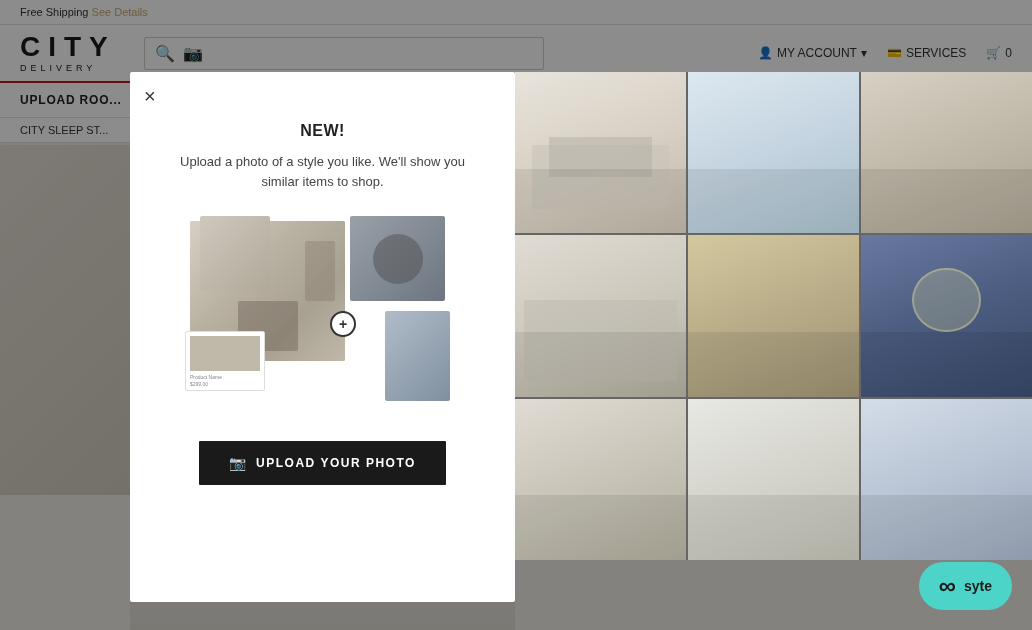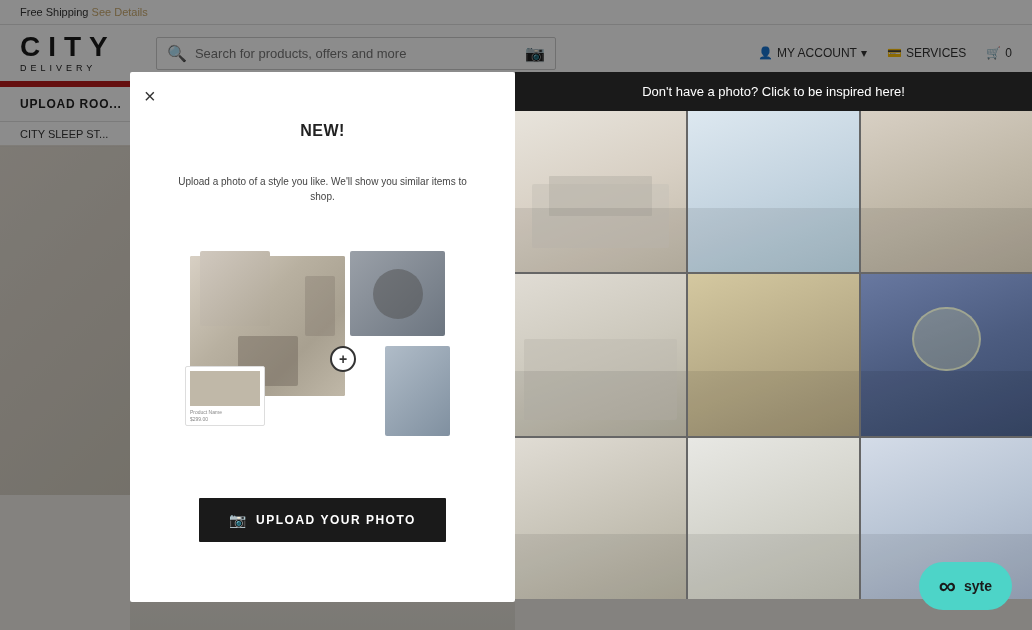--- a/index.html
+++ b/index.html
@@ -28,22 +28,22 @@
       letter-spacing: 0.5px;
     }
     .announcement-right span { cursor: pointer; }
 
     
     .header {
       background: #fff;
       padding: 8px 20px;
       display: flex;
       align-items: center;
-      gap: 16px;
-      border-bottom: 6px solid #b91c1c;
+      gap: 4px;
+      border-bottom: 2px solid #b91c1c;
     }
     .logo {
       display: flex;
       flex-direction: column;
       align-items: flex-start;
       min-width: 120px;
     }
     .logo-city {
       font-size: 28px;
       font-weight: 900;
@@ -160,32 +160,31 @@
       z-index: 21;
       background: none;
       border: none;
     }
     .modal-content {
       padding: 50px 40px 30px;
       display: flex;
       flex-direction: column;
       align-items: center;
       height: 100%;
-      gap: 22px;
     }
     .modal-title {
       font-size: 16px;
       font-weight: 700;
       color: #222;
       margin-bottom: 12px;
       text-align: center;
       letter-spacing: 0.5px;
     }
     .modal-desc {
-      font-size: 10px;
+      font-size: 13px;
       color: #444;
       text-align: center;
       line-height: 1.5;
       margin-bottom: 20px;
     }
 
     
     .collage {
       width: 100%;
       height: 200px;
@@ -384,21 +383,20 @@
     </span>
   </div>
 
   <div class="header">
     <div class="logo">
       <div class="logo-city">CITY</div>
       <div class="logo-furniture">DELIVERY</div>
     </div>
     <div class="search-bar">
       <span>🔍</span>
-      <input type="text" placeholder="Search for products, offers and more" style="">
       <span>📷</span>
     </div>
     <div class="header-actions">
       <div class="header-action">
         <span>👤</span>
         <span>MY ACCOUNT</span>
         <span>▾</span>
       </div>
       <div class="header-action">
         <span>💳</span>
@@ -465,21 +463,20 @@
     </div>
 
     <button class="upload-btn">
       <span style="font-size:14px;">📷</span>
       <span>UPLOAD YOUR PHOTO</span>
     </button>
   </div>
 </div>
 
 <div class="inspiration-panel">
-  <div class="inspiration-header">Don't have a photo? Click to be inspired here!</div>
   <div class="photo-grid">
     <div class="photo-cell">
       <div style="width:100%;height:100%;background:linear-gradient(160deg,#e8e4dc 0%,#d8d0c4 50%,#c0b8a8 100%);position:relative;">
         <div style="position:absolute;bottom:15%;left:10%;width:80%;height:40%;background:rgba(200,195,185,0.6);border-radius:2px;"></div>
         <div style="position:absolute;bottom:35%;left:20%;width:60%;height:25%;background:rgba(180,175,165,0.5);border-radius:1px;"></div>
       </div>
     </div>
     <div class="photo-cell">
       <div style="width:100%;height:100%;background:linear-gradient(160deg,#dde8f0 0%,#c4d4e0 50%,#a8c0cc 100%);"></div>
     </div>

